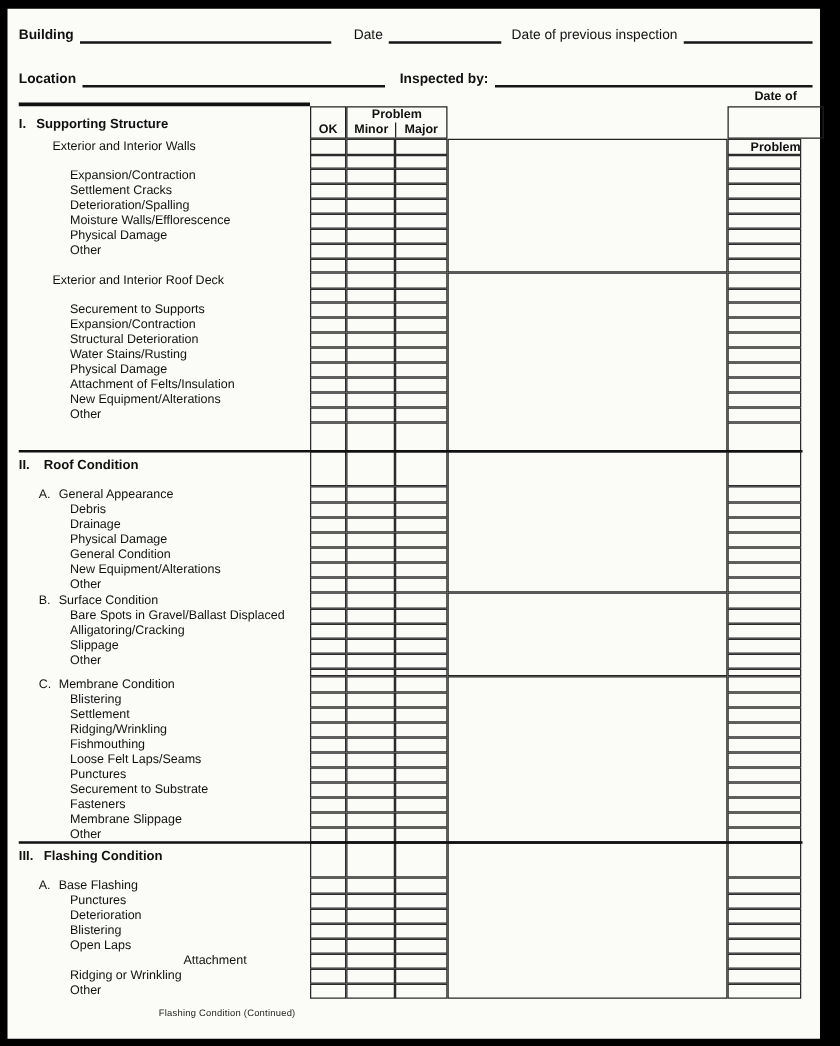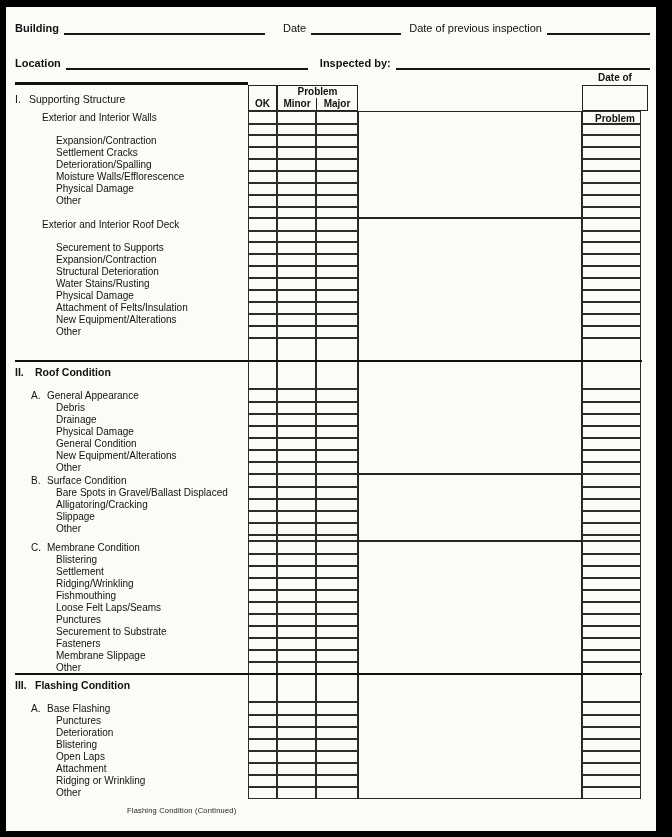--- a/index.html
+++ b/index.html
@@ -29,23 +29,23 @@
 
   
   .hb{position:absolute;box-sizing:border-box;border:1px solid #222;font-weight:700;font-size:10px;}
   .hb-ok{left:248px;top:85px;width:29px;height:26px;display:flex;align-items:flex-end;justify-content:center;padding-bottom:1px;}
   .hb-prob{left:277px;top:85px;width:81px;height:26px;}
   .prob-t{height:12px;line-height:12px;text-align:center;}
   .prob-b{display:flex;height:12px;line-height:12px;}
   .prob-b .mn{width:38px;text-align:center;border-right:1.4px solid #222;}
   .prob-b .mj{flex:1;text-align:center;}
   .hb-obs{left:358px;top:85px;width:224px;height:26px;display:flex;align-items:center;justify-content:center;}
-  .hb-date{left:582px;top:85px;width:66px;height:26px;display:flex;flex-direction:column;align-items:center;justify-content:center;line-height:11.5px;gap:30px;}
-
-  .sec1-title{position:absolute;left:15px;top:93px;font-weight:400;font-size:10.5px;white-space:nowrap;}
+  .hb-date{left:582px;top:85px;width:77px;height:26px;display:flex;flex-direction:column;align-items:center;justify-content:center;line-height:11.5px;gap:30px;}
+
+  .sec1-title{position:absolute;left:15px;top:93px;font-weight:700;font-size:10.5px;white-space:nowrap;}
   .sec1-title .pfx{display:inline-block;width:14px;}
 
   
   .rowlab{position:absolute;left:15px;width:232px;font-size:10px;white-space:nowrap;}
   .rowlab.sub{padding-left:27px;}
   .rowlab.haspfx{padding-left:16px;}
   .rowlab.item{padding-left:41px;}
   .rowlab.sec{font-weight:700;font-size:10.5px;padding-top:5px;}
   .rowlab .pfx{display:inline-block;width:16px;}
   .rowlab.sec .pfx{width:20px;}
@@ -348,21 +348,21 @@
       <div class="rowlab item" style="top: 739px; height: 12px; line-height: 12px;"><span>Blistering</span></div>
       <div class="cell" style="left: 248px; width: 29px; top: 739px; height: 12px;"></div>
       <div class="cell" style="left: 277px; width: 39px; top: 739px; height: 12px;"></div>
       <div class="cell" style="left: 316px; width: 42px; top: 739px; height: 12px;"></div>
       <div class="cell" style="left: 582px; width: 59px; top: 739px; height: 12px;"></div>
       <div class="rowlab item" style="top: 751px; height: 12px; line-height: 12px;"><span>Open Laps</span></div>
       <div class="cell" style="left: 248px; width: 29px; top: 751px; height: 12px;"></div>
       <div class="cell" style="left: 277px; width: 39px; top: 751px; height: 12px;"></div>
       <div class="cell" style="left: 316px; width: 42px; top: 751px; height: 12px;"></div>
       <div class="cell" style="left: 582px; width: 59px; top: 751px; height: 12px;"></div>
-      <div class="rowlab item" style="top: 763px; height: 12px; line-height: 12px;"><span>Attachment</span></div>
+      <div class="rowlab item" style="top: 763px; height: 12px; line-height: 12px; text-align: center;"><span>Attachment</span></div>
       <div class="cell" style="left: 248px; width: 29px; top: 763px; height: 12px;"></div>
       <div class="cell" style="left: 277px; width: 39px; top: 763px; height: 12px;"></div>
       <div class="cell" style="left: 316px; width: 42px; top: 763px; height: 12px;"></div>
       <div class="cell" style="left: 582px; width: 59px; top: 763px; height: 12px;"></div>
       <div class="rowlab item" style="top: 775px; height: 12px; line-height: 12px;"><span>Ridging or Wrinkling</span></div>
       <div class="cell" style="left: 248px; width: 29px; top: 775px; height: 12px;"></div>
       <div class="cell" style="left: 277px; width: 39px; top: 775px; height: 12px;"></div>
       <div class="cell" style="left: 316px; width: 42px; top: 775px; height: 12px;"></div>
       <div class="cell" style="left: 582px; width: 59px; top: 775px; height: 12px;"></div>
       <div class="rowlab item" style="top: 787px; height: 12px; line-height: 12px;"><span>Other</span></div>

